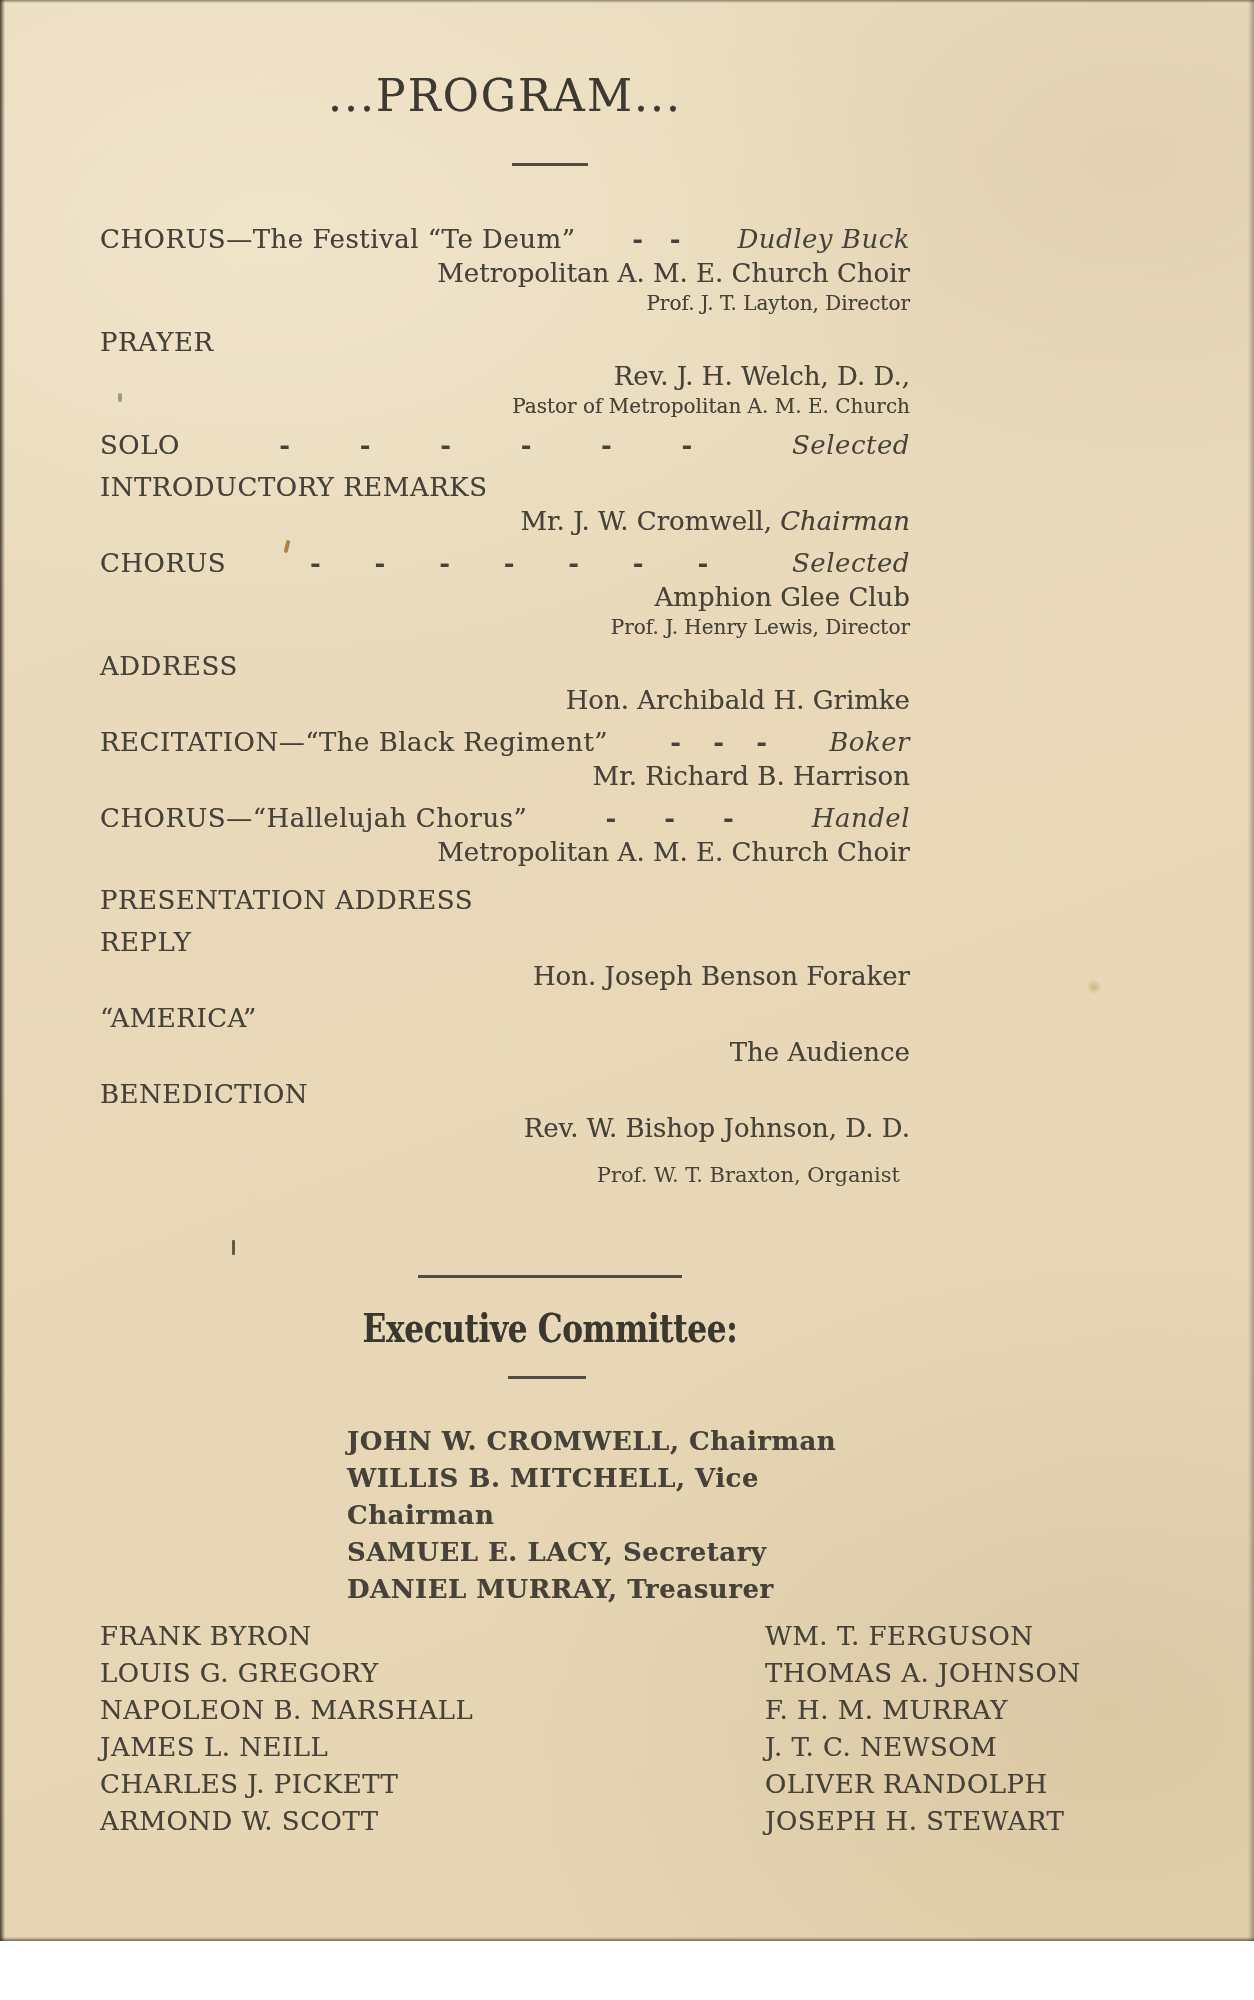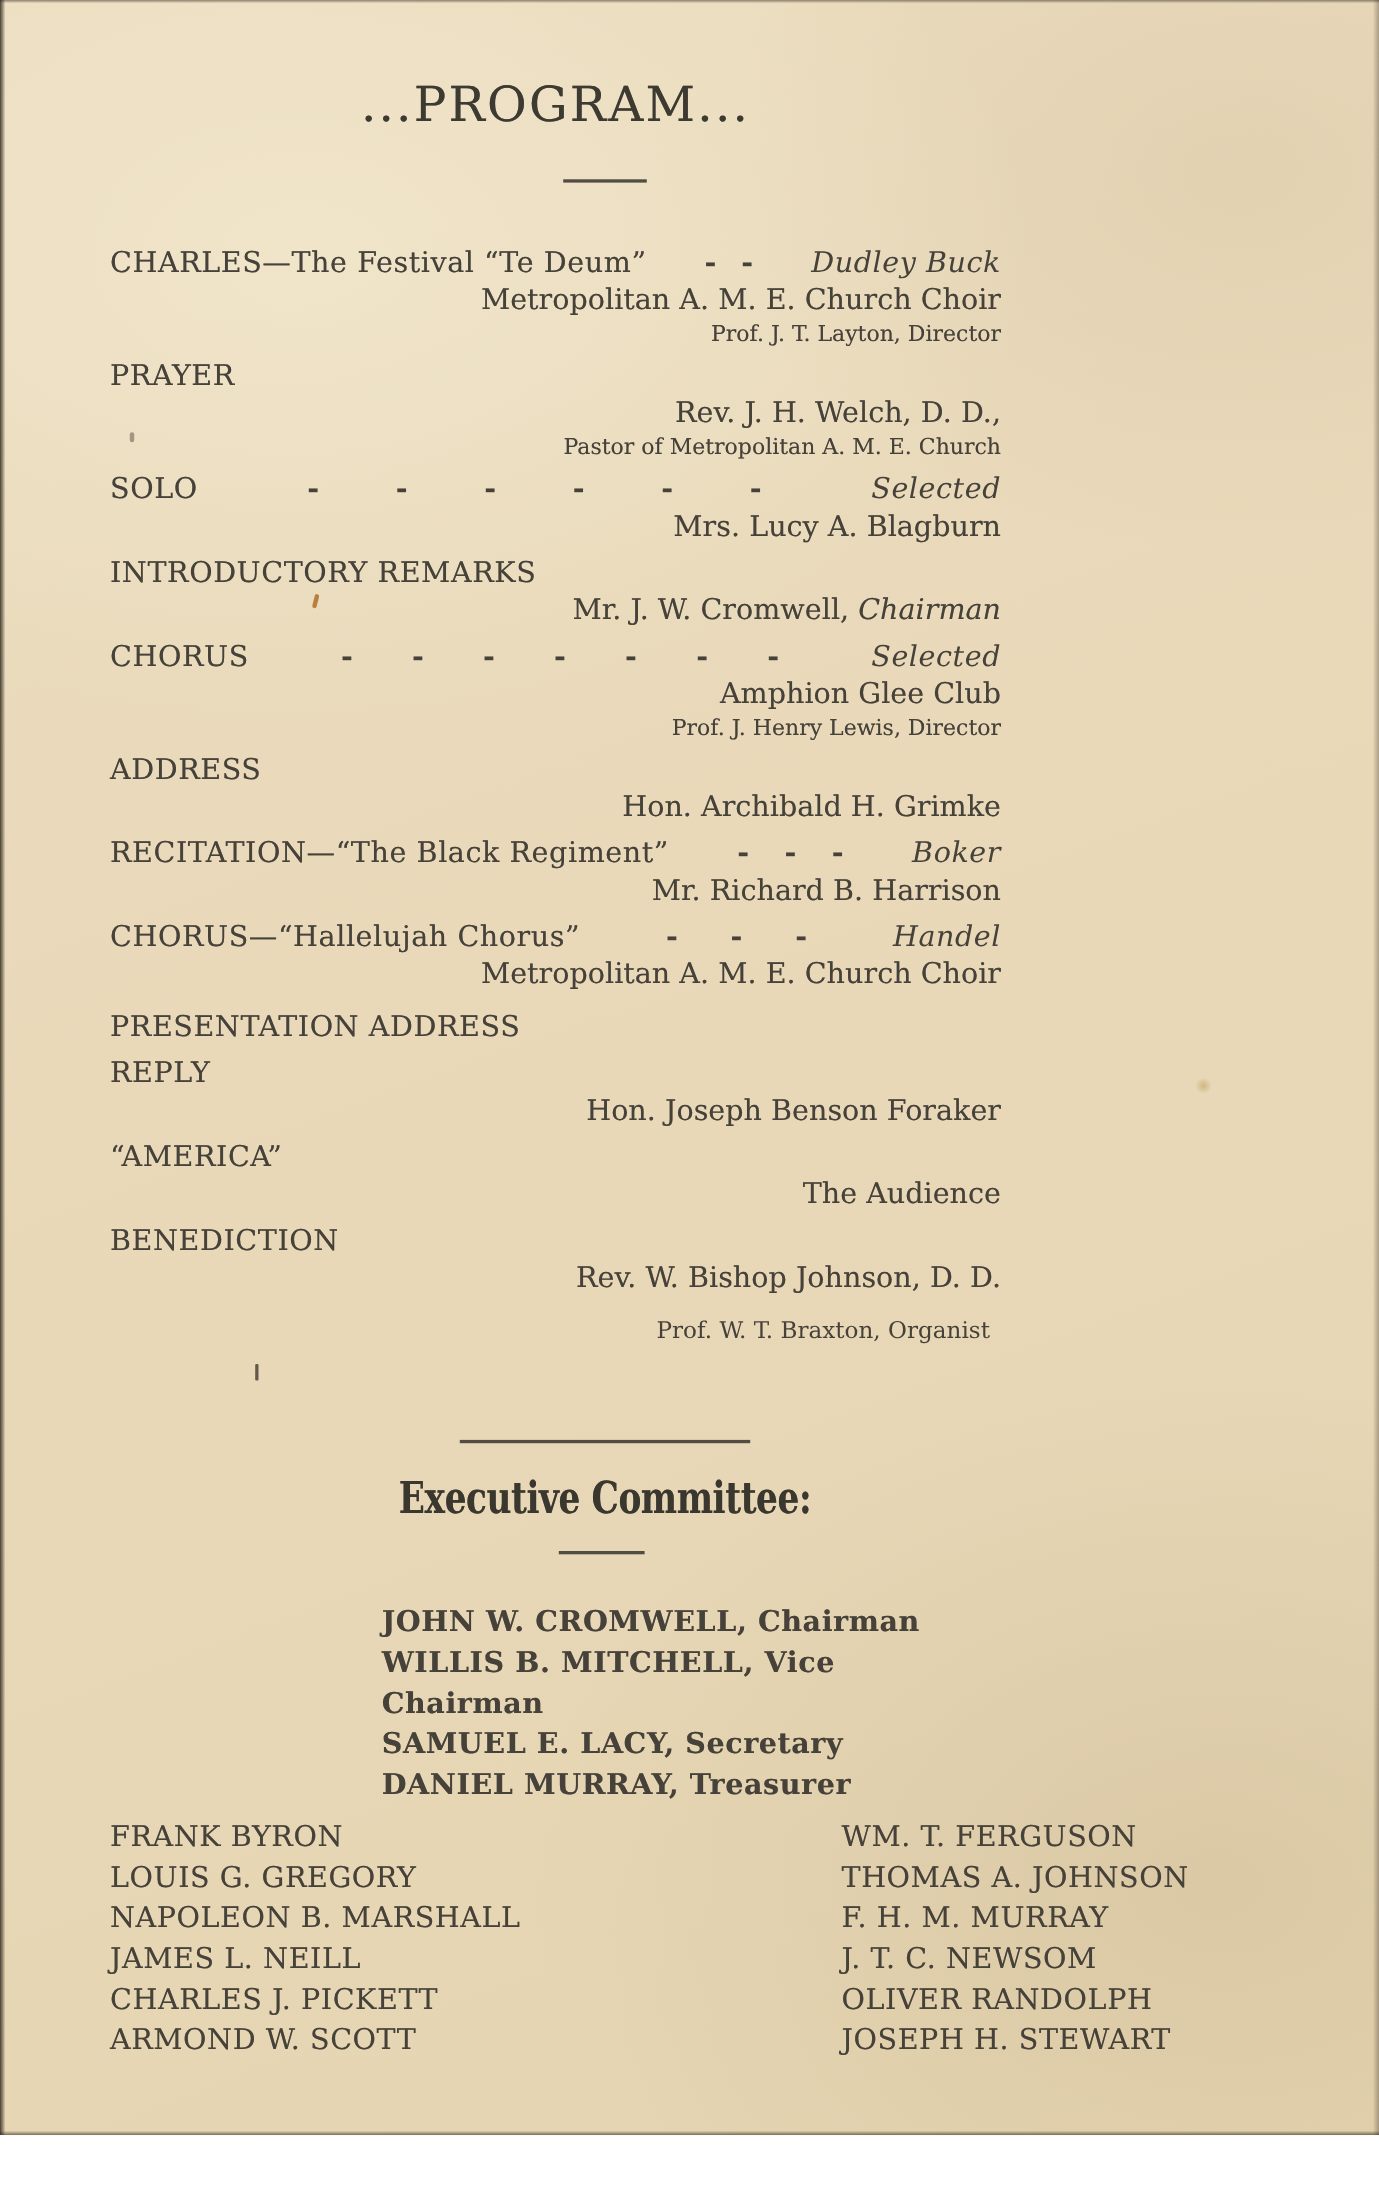--- a/index.html
+++ b/index.html
@@ -76,21 +76,21 @@
 
   <div class="col">
 
     <h1 class="title">...PROGRAM...</h1>
     <div class="rule rule-1"></div>
 
     <section class="program">
 
       <div class="item">
         <div class="item-row">
-          <span class="lbl">CHARLES—The Festival “Te Deum”</span>
+          <span class="lbl">CHORUS—The Festival “Te Deum”</span>
           <span class="leaders">
               <span>-</span>
               <span>-</span>
             </span>
           <span class="attr">Dudley Buck</span>
         </div>
         <div class="perf">Metropolitan A. M. E. Church Choir</div>
         <div class="perf small">Prof. J. T. Layton, Director</div>
       </div>
 
@@ -110,21 +110,20 @@
           <span class="leaders">
               <span>-</span>
               <span>-</span>
               <span>-</span>
               <span>-</span>
               <span>-</span>
               <span>-</span>
             </span>
           <span class="attr">Selected</span>
         </div>
-        <div class="perf">Mrs. Lucy A. Blagburn</div>
       </div>
 
       <div class="item">
         <div class="item-row">
           <span class="lbl">INTRODUCTORY REMARKS</span>
           <span class="leaders"></span>
           <span class="attr"></span>
         </div>
         <div class="perf"><span>Mr. J. W. Cromwell, </span><em>Chairman</em></div>
       </div>

